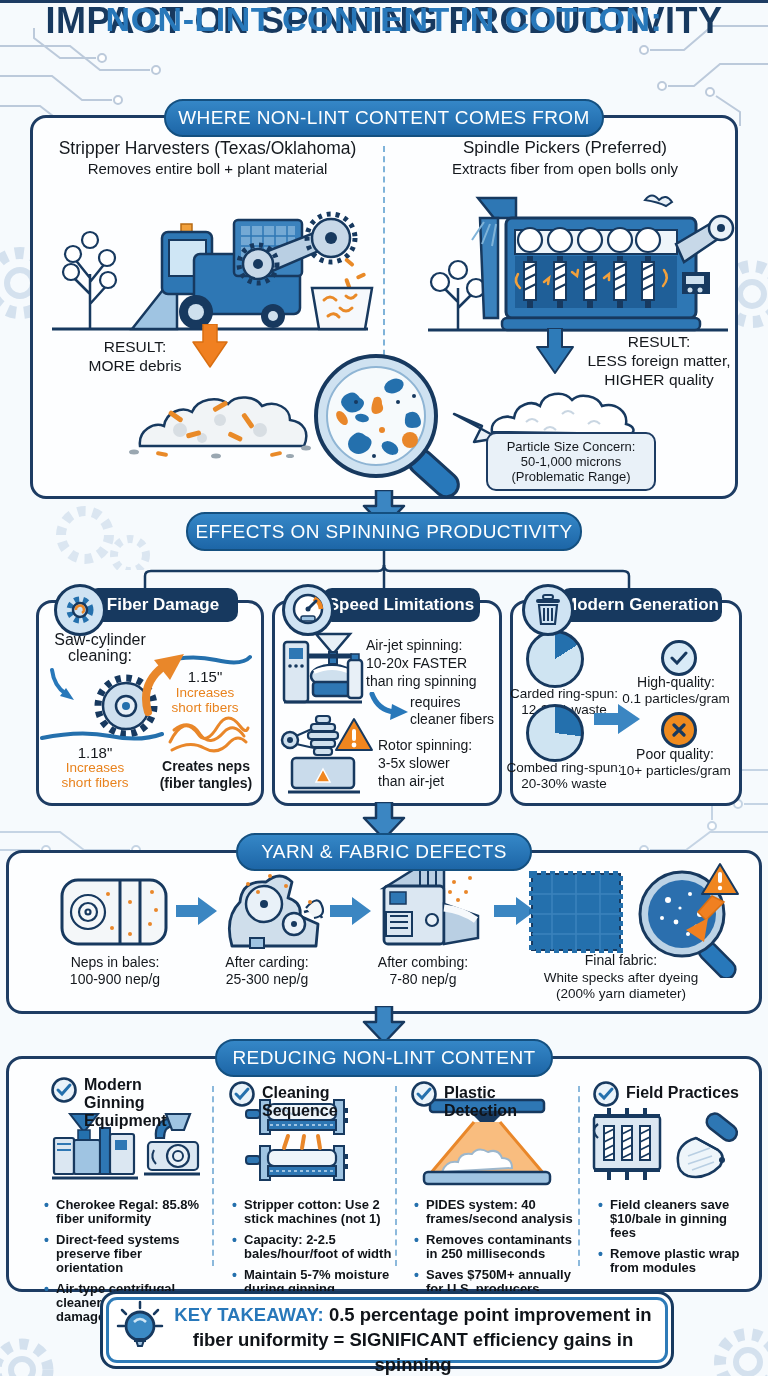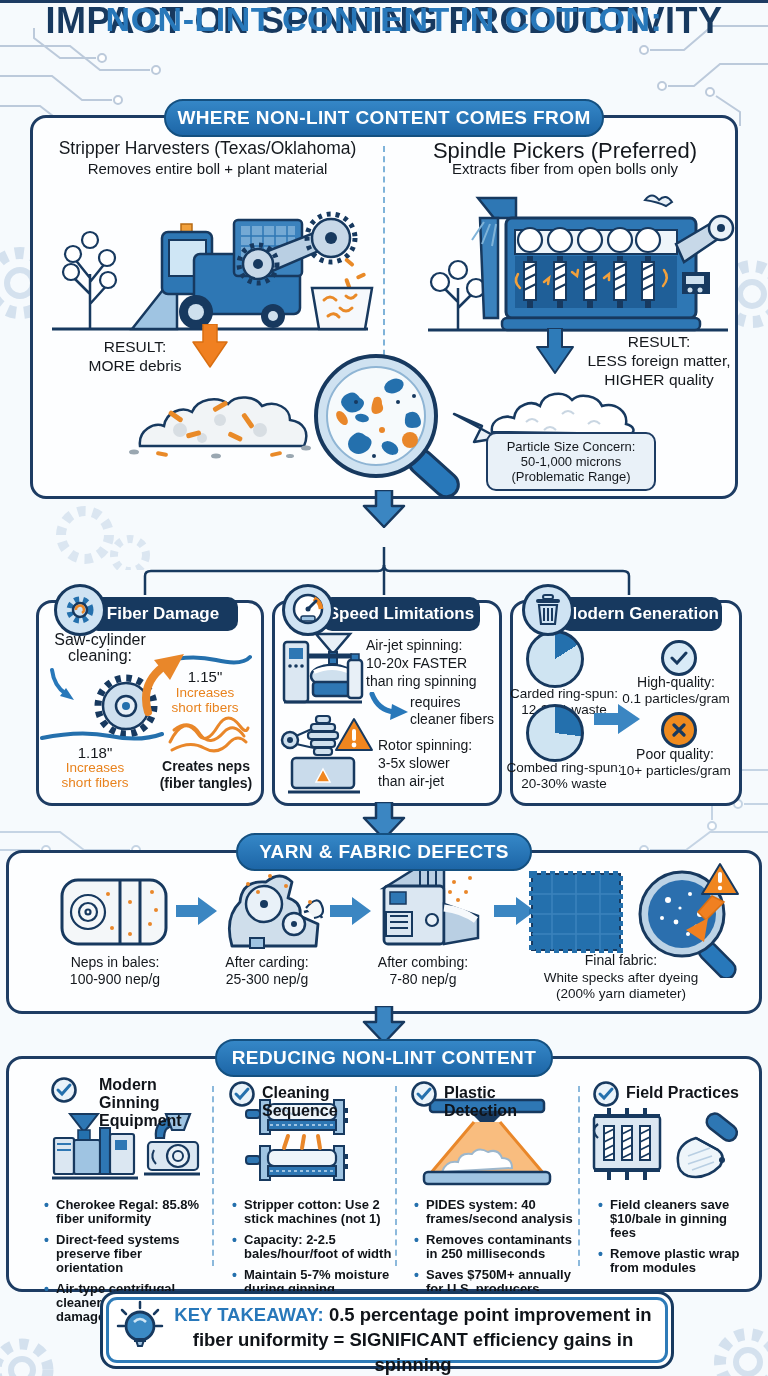--- a/index.html
+++ b/index.html
@@ -6,24 +6,24 @@
   #page{position:relative;width:768px;height:1376px;background:#f6fafd;overflow:hidden;
         font-family:"Liberation Sans",sans-serif;color:#14181d;}
   .abs{position:absolute;}
   .c{text-align:center;}
   .b{font-weight:400;}
   .xb{font-weight:800;}
   .orange{color:#e8821d;text-align:center;}
   .hline{position:absolute;left:0;width:768px;height:3px;background:#1d3c63;z-index:1;}
   .section-box{position:absolute;background:#fdfeff;border:3px solid #1d3c63;border-radius:16px;z-index:2;}
   .pill{position:absolute;background:linear-gradient(180deg,#3587c7,#1d66a7);border:2px solid #145080;
-        border-radius:19px;color:#fff;font-weight:700;display:flex;align-items:center;justify-content:center;
+        border-radius:19px;color:#fff;font-weight:400;display:flex;align-items:center;justify-content:center;
         letter-spacing:.4px;z-index:6;white-space:nowrap;}
   .phead{position:absolute;background:#17395f;border-radius:10px;color:#fff;font-weight:700;font-size:17px;
-         display:flex;align-items:center;justify-content:center;z-index:4;white-space:nowrap;margin-top:9px;}
+         display:flex;align-items:center;justify-content:center;z-index:4;white-space:nowrap;}
   .picon{position:absolute;width:46px;height:46px;border-radius:50%;background:#cfe3f3;border:3px solid #17395f;
          z-index:5;display:flex;align-items:center;justify-content:center;}
   .panel{position:absolute;background:#fdfeff;border:3px solid #1d3c63;border-radius:16px;z-index:3;}
   .vdash{position:absolute;border-left:2px dashed #8cb9dc;z-index:3;}
   .pie{position:absolute;border-radius:50%;border:3px solid #17395f;z-index:4;}
   .roundicon{position:absolute;border-radius:50%;display:flex;align-items:center;justify-content:center;z-index:4;}
   ul.bullets{margin:4px;padding:0;list-style:none;}
   ul.bullets li{position:relative;padding-left:12px;font-size:13px;font-weight:700;line-height:14px;
                 margin-bottom:7px;color:#101419;}
   ul.bullets li::before{content:"•";position:absolute;left:0;top:0;color:#2470ad;font-size:14px;}
@@ -211,21 +211,21 @@
     </g>
     <g fill="#9aa7b1">
         <ellipse cx="14" cy="84" rx="5" ry="2.5"></ellipse>
         <ellipse cx="186" cy="80" rx="5" ry="2.5"></ellipse>
         <ellipse cx="96" cy="88" rx="5" ry="2.5"></ellipse>
         <ellipse cx="170" cy="88" rx="4" ry="2"></ellipse>
       </g>
   </svg>
 
   
-  <div class="abs c b" style="left:400px;top:138px;width:330px;font-size:22px;z-index:3">Spindle Pickers (Preferred)</div>
+  <div class="abs c b" style="left:400px;top:138px;width:330px;font-size:17px;z-index:3">Spindle Pickers (Preferred)</div>
   <div class="abs c" style="left:400px;top:160px;width:330px;font-size:15px;z-index:3">Extracts fiber from open bolls only</div>
 
   <svg class="abs" style="left:420px;top:178px;z-index:3" width="316" height="160" viewBox="0 0 316 160">
     <path d="M8,152 H308" stroke="#17395f" stroke-width="3"></path>
     <g stroke="#17395f" stroke-width="2.5" fill="none">
         <path d="M38,152 V110 M38,124 L22,108 M38,130 L54,114"></path>
       </g>
     <g fill="#fff" stroke="#17395f" stroke-width="2.2">
         <circle cx="20" cy="104" r="9"></circle>
         <circle cx="56" cy="110" r="9"></circle>
@@ -350,20 +350,21 @@
     <span>(Problematic Range)</span>
   </div>
 
   
   <svg class="abs" style="left:362px;top:490px;z-index:4" width="44" height="38" viewBox="0 0 44 38">
     <polygon points="14,0 30,0 30,16 42,16 22,37 2,16 14,16" fill="#3b86c2" stroke="#17395f" stroke-width="2.5" stroke-linejoin="round"></polygon>
   </svg>
 
   
   <div class="hline" style="top:528"></div>
+  <div class="pill" style="left:50%;transform:translateX(-50%);top:512px;width:392px;height:35px;font-size:19px">EFFECTS ON SPINNING PRODUCTIVITY</div>
   <svg class="abs" style="left:140px;top:545px;z-index:2" width="500" height="55" viewBox="0 0 500 55">
     <g stroke="#17395f" stroke-width="2.5" fill="none">
       <path d="M244,2 V50"></path>
       <path d="M244,20 Q244,26 238,26 L11,26 Q5,26 5,31 L5,50"></path>
       <path d="M244,20 Q244,26 250,26 L483,26 Q489,26 489,31 L489,50"></path>
     </g>
   </svg>
 
   
   <div class="panel" style="left:36px;top:600px;width:222px;height:200px"></div>
@@ -658,21 +659,21 @@
   <div class="vdash" style="left:395px;top:1086px;height:180px"></div>
   <div class="vdash" style="left:578px;top:1086px;height:180px"></div>
 
   
   <div class="abs" style="left:50px;top:1076px;z-index:4">
     <svg width="28" height="28" viewBox="0 0 28 28">
           <circle cx="14" cy="14" r="11.5" fill="#eaf3fa" stroke="#17395f" stroke-width="2.6"></circle>
           <path d="M8,14 l4,4 l8,-9" stroke="#2470ad" stroke-width="3" fill="none" stroke-linecap="round"></path>
         </svg>
   </div>
-  <div class="coltitle" style="left:99px;top:1076px;width:122px">
+  <div class="coltitle" style="left:84px;top:1076px;width:122px">
     <span>Modern Ginning</span><br><span>Equipment</span>
   </div>
   <div class="abs" style="left:228px;top:1080px;z-index:4">
     <svg width="28" height="28" viewBox="0 0 28 28">
           <circle cx="14" cy="14" r="11.5" fill="#eaf3fa" stroke="#17395f" stroke-width="2.6"></circle>
           <path d="M8,14 l4,4 l8,-9" stroke="#2470ad" stroke-width="3" fill="none" stroke-linecap="round"></path>
         </svg>
   </div>
   <div class="coltitle" style="left:262px;top:1084px;width:132px">Cleaning Sequence</div>
   <div class="abs" style="left:410px;top:1080px;z-index:4">

